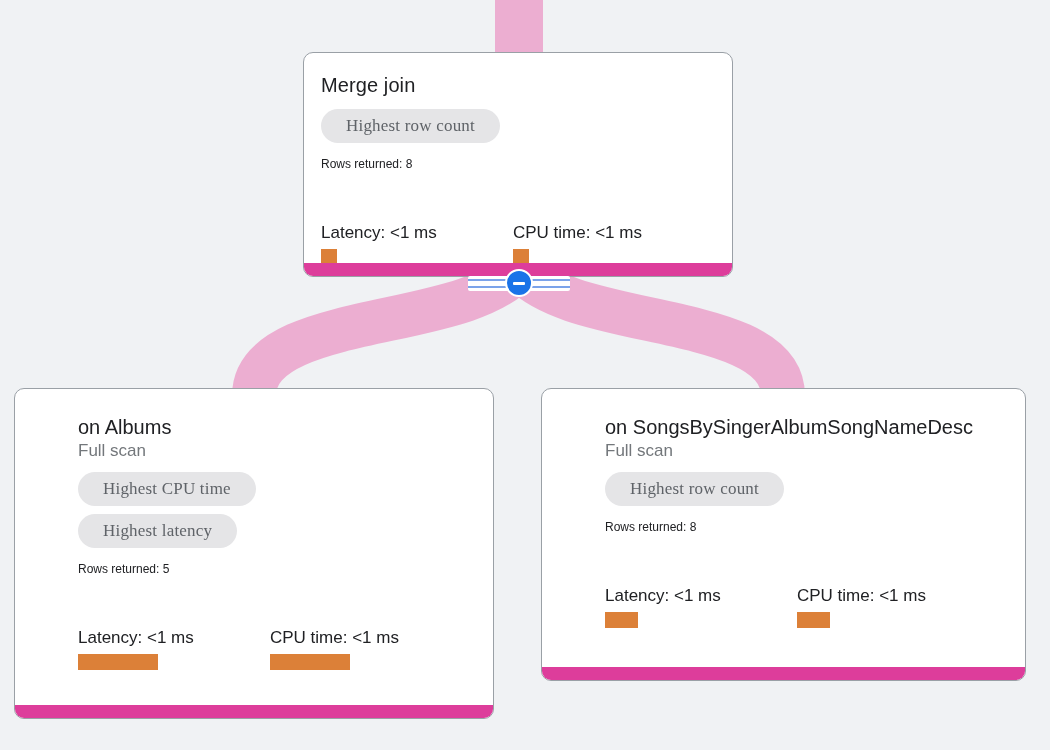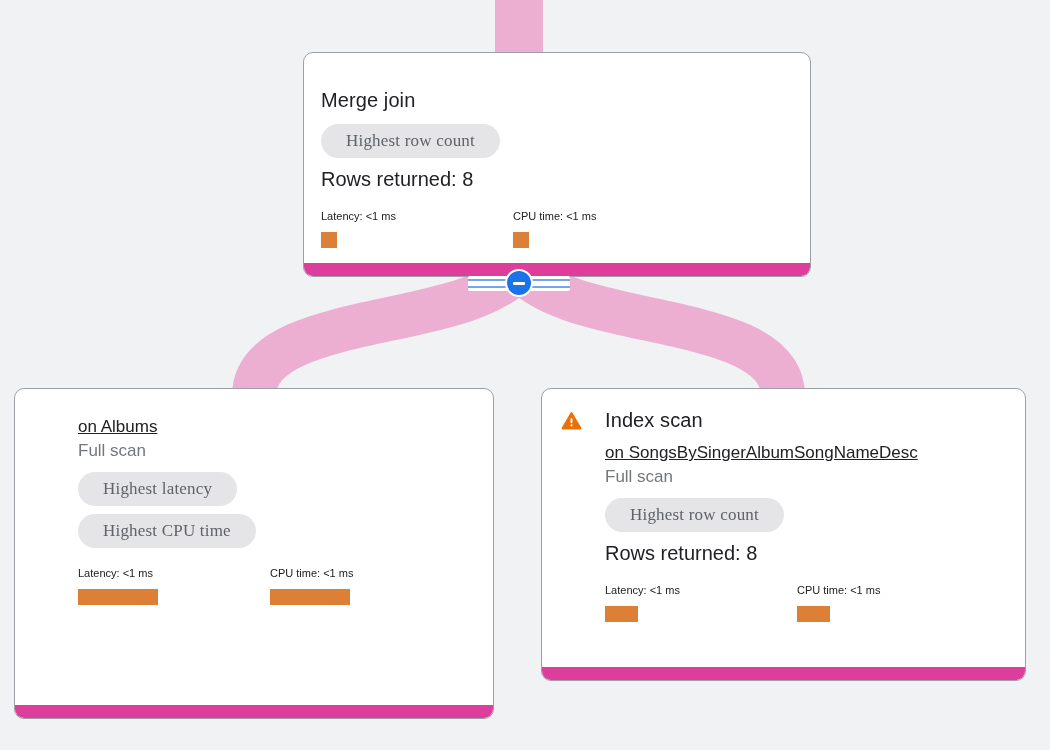--- a/index.html
+++ b/index.html
@@ -35,49 +35,49 @@
     background:#fff;
     border:1px solid var(--card-border);
     border-radius:10px;
     z-index:1;
   }
   .accent-bar{
     position:absolute;left:0;right:0;bottom:0;height:13px;
     background:var(--accent-magenta);
     border-radius:0 0 9px 9px;
   }
-  .card-merge{left:303px;top:52px;width:508px;height:225px;padding:34px 16px 0 17px;}
+  .card-merge{left:303px;top:52px;width:430px;height:225px;padding:19px 16px 0 17px;}
   .card-table{left:14px;top:388px;width:480px;height:331px;padding:18px 16px 0 19px;}
   .card-index{left:541px;top:388px;width:485px;height:293px;padding:18px 16px 0 19px;}
 
   .title-row{display:flex;align-items:center;gap:23px;}
   .node-title{font-size:20px;line-height:26px;font-weight:500;letter-spacing:.1px;color:var(--text-primary);}
   .warn{flex:0 0 auto;display:block;}
   .card-body{margin-left:44px;}
 
-  .target-line{font-size:17px;line-height:24px;margin-top:8px;color:var(--text-primary);text-decoration:underline;}
+  .target-line{font-size:20px;line-height:24px;margin-top:8px;color:var(--text-primary);}
   .scan-mode{font-size:17px;line-height:24px;color:var(--text-secondary);}
 
   .pill{
     display:table;
     margin-top:9px;
     height:34px;line-height:34px;
     padding:0 25px;
     background:var(--badge-bg);
     color:var(--badge-text);
     font-size:17px;font-weight:500;letter-spacing:.2px;
     border-radius:17px;
     white-space:nowrap;
     font-family:Liberation Serif, serif;
   }
   .pill + .pill{margin-top:8px;}
-  .rows-line{font-size:20px;line-height:24px;margin-top:9px;color:var(--text-primary);}
+  .rows-line{font-size:12px;line-height:24px;margin-top:9px;color:var(--text-primary);}
 
   .stats{display:grid;grid-template-columns:192px auto;margin-top:13px;}
-  .stat-label{font-size:11px;line-height:24px;color:var(--text-primary);white-space:nowrap;}
+  .stat-label{font-size:17px;line-height:24px;color:var(--text-primary);white-space:nowrap;margin-top:32px;}
   .stat-bar{height:16px;margin-top:4px;background:var(--bar-orange);}
 
   .card-merge .pill{margin-top:11px;}
   .card-merge .rows-line{margin-top:9px;}
   .card-merge .stats{margin-top:13px;}
 
   
   .rail{
     position:absolute;left:468px;top:276px;width:102px;height:15px;z-index:2;
     background:linear-gradient(to bottom,
@@ -130,45 +130,38 @@
 
   <div class="rail"></div>
   <button class="collapse-btn">
     <span class="minus"></span>
   </button>
 
   <div class="card card-table">
     <div class="card-body">
       <div class="target-line">on Albums</div>
       <div class="scan-mode">Full scan</div>
+      <div class="pill">Highest CPU time</div>
       <div class="pill">Highest latency</div>
-      <div class="pill">Highest CPU time</div>
+      <div class="rows-line">Rows returned: 5</div>
       <div class="stats">
         <div class="stat">
           <div class="stat-label">Latency: &lt;1 ms</div>
           <div class="stat-bar" style="width: 80px;"></div>
         </div>
         <div class="stat">
           <div class="stat-label">CPU time: &lt;1 ms</div>
           <div class="stat-bar" style="width: 80px;"></div>
         </div>
       </div>
     </div>
     <div class="accent-bar"></div>
   </div>
 
   <div class="card card-index">
-    <div class="title-row">
-      <svg class="warn" width="21" height="19" viewBox="0 0 24 22">
-        <path d="M12 2.6 L22.2 20 H1.8 Z" fill="var(--warning-orange)" stroke="var(--warning-orange)" stroke-width="2.6" stroke-linejoin="round"></path>
-        <rect x="10.9" y="8.2" width="2.2" height="6" rx="1.1" fill="#fff"></rect>
-        <circle cx="12" cy="16.6" r="1.3" fill="#fff"></circle>
-      </svg>
-      <div class="node-title">Index scan</div>
-    </div>
     <div class="card-body">
       <div class="target-line">on SongsBySingerAlbumSongNameDesc</div>
       <div class="scan-mode">Full scan</div>
       <div class="pill">Highest row count</div>
       <div class="rows-line">Rows returned: 8</div>
       <div class="stats">
         <div class="stat">
           <div class="stat-label">Latency: &lt;1 ms</div>
           <div class="stat-bar" style="width: 33px;"></div>
         </div>

